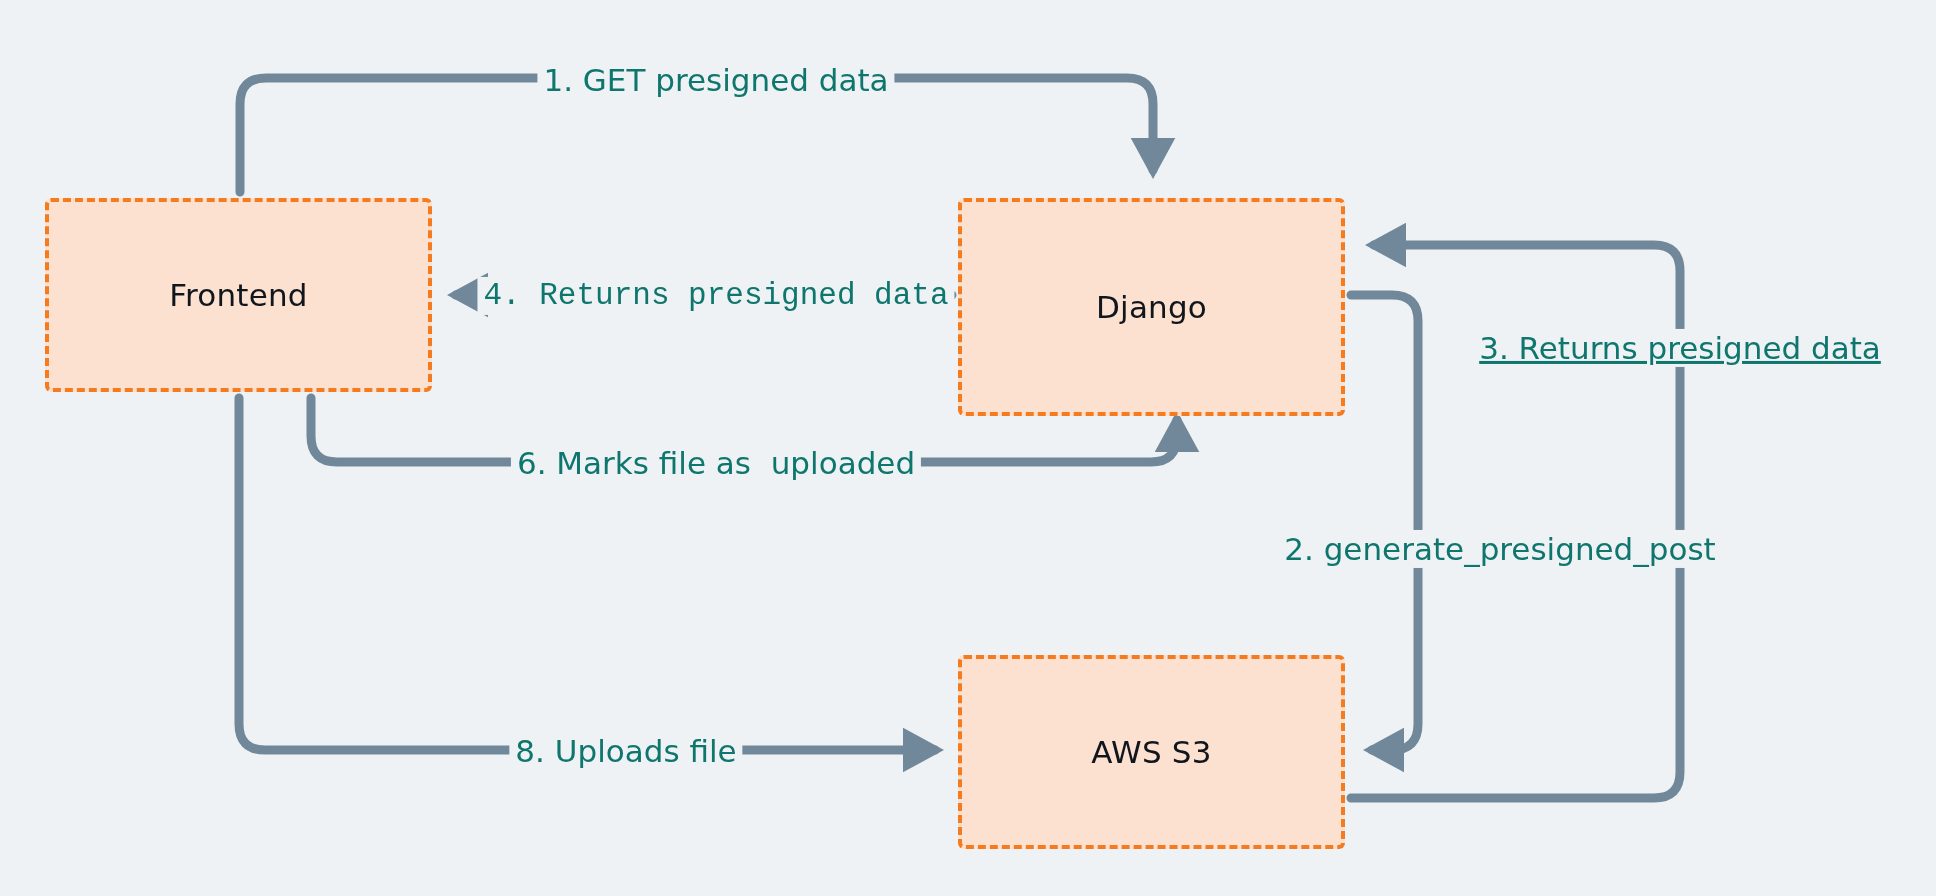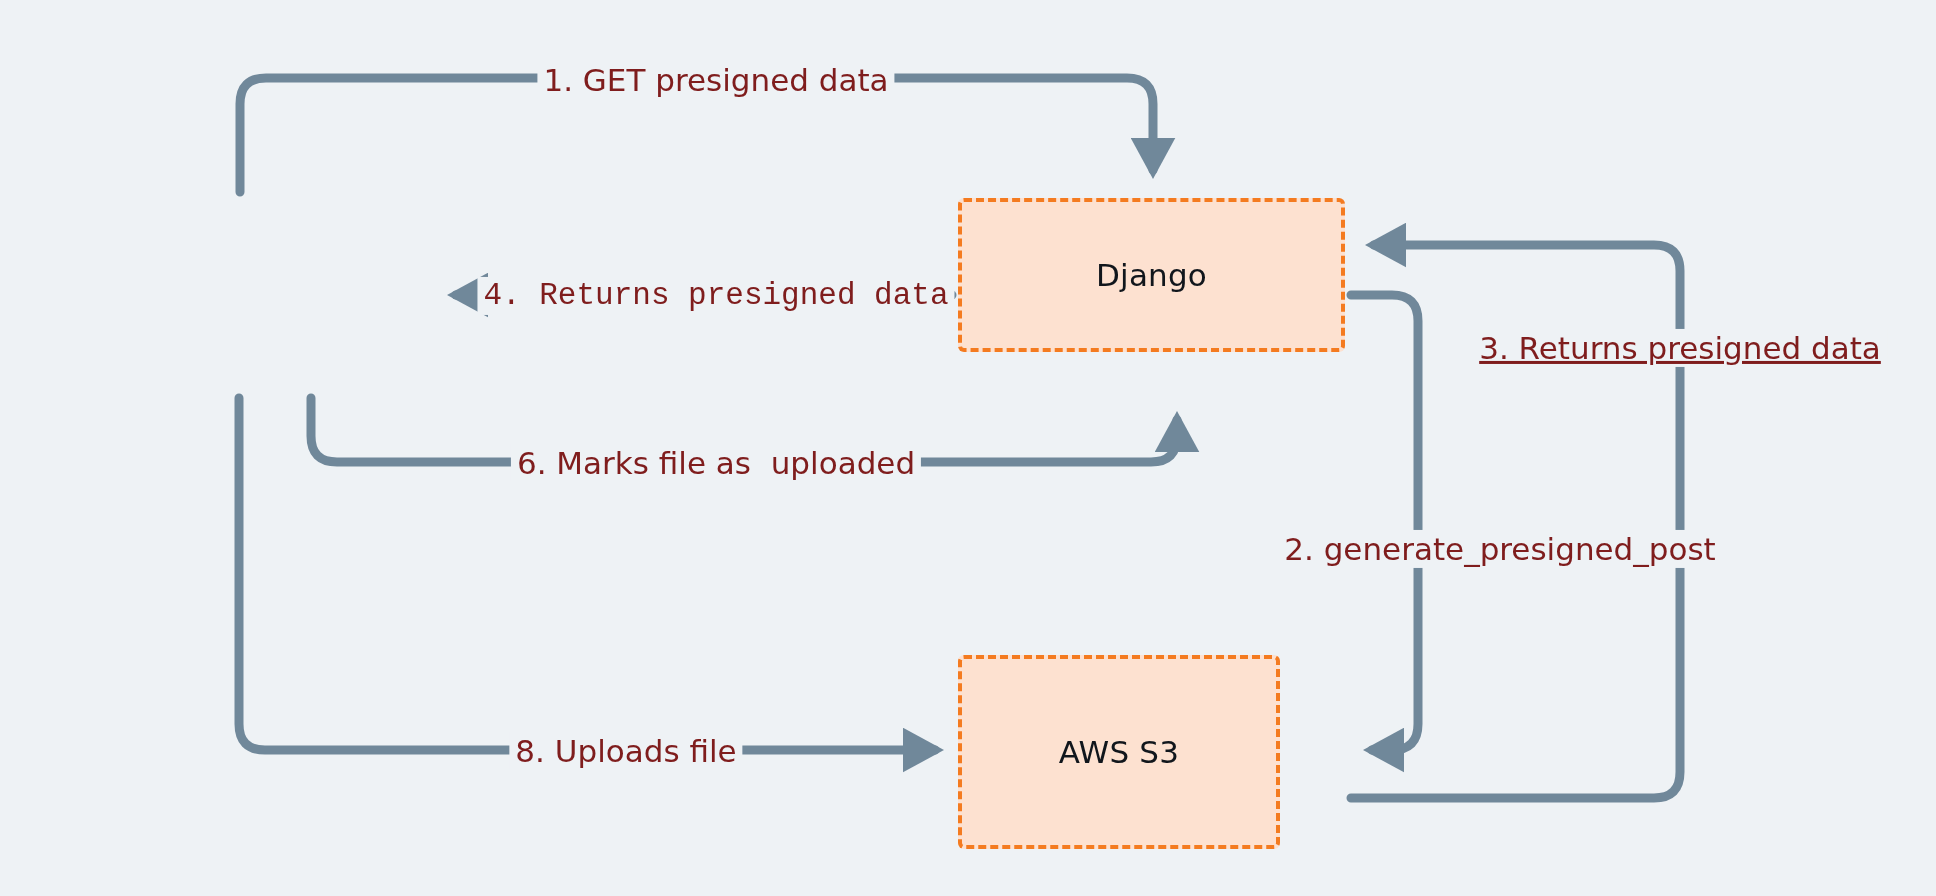--- a/index.html
+++ b/index.html
@@ -40,21 +40,21 @@
     font-family: "DejaVu Sans", sans-serif;
     font-size: 31px;
     color: #11161c;
     letter-spacing: 0.2px;
     white-space: pre;
   }
   .edge-label {
     position: absolute;
     font-family: "DejaVu Sans", sans-serif;
     font-size: 31px;
-    color: #7f1d1d;
+    color: #0f766e;
     background: #eef2f5;
     white-space: pre;
     line-height: 1.1;
     padding: 2px 6px;
     transform: translate(-50%, -50%);
   }
 </style>
 </head>
 <body>
 
@@ -76,26 +76,29 @@
       <path d="M 1351 798 L 1654 798 Q 1680 798 1680 772 L 1680 271 Q 1680 245 1654 245 L 1374 245" marker-end="url(#arrowhead)"></path>
 
       <path d="M 952 295 L 456 295" marker-end="url(#arrowhead)"></path>
 
       <path d="M 239 398 L 239 724 Q 239 750 265 750 L 935 750" marker-end="url(#arrowhead)"></path>
 
       <path d="M 311 398 L 311 436 Q 311 462 337 462 L 1151 462 Q 1177 462 1177 436 L 1177 420" marker-end="url(#arrowhead)"></path>
     </g>
   </svg>
 
+  <div class="node" style="left:45px; top:198px; width:387px; height:194px;">
+    <span class="node-label">Frontend</span>
+  </div>
 
-  <div class="node" style="left:958px; top:198px; width:387px; height:154px;">
+  <div class="node" style="left:958px; top:198px; width:387px; height:218px;">
     <span class="node-label">Django</span>
   </div>
 
-  <div class="node" style="left:958px; top:655px; width:322px; height:194px;">
+  <div class="node" style="left:958px; top:655px; width:387px; height:194px;">
     <span class="node-label">AWS S3</span>
   </div>
 
   <div class="edge-label" style="left:716px; top:80px;">1. GET presigned data</div>
 
   <div class="edge-label" style="left:1500px; top:513px;margin-top:36px;">2. generate_presigned_post</div>
 
   <div class="edge-label" style="left:1680px; top:348px;text-decoration:underline;">3. Returns presigned data</div>
 
   <div class="edge-label" style="left:716px; top:296px;font-family:Liberation Mono, monospace;">4. Returns presigned data</div>

